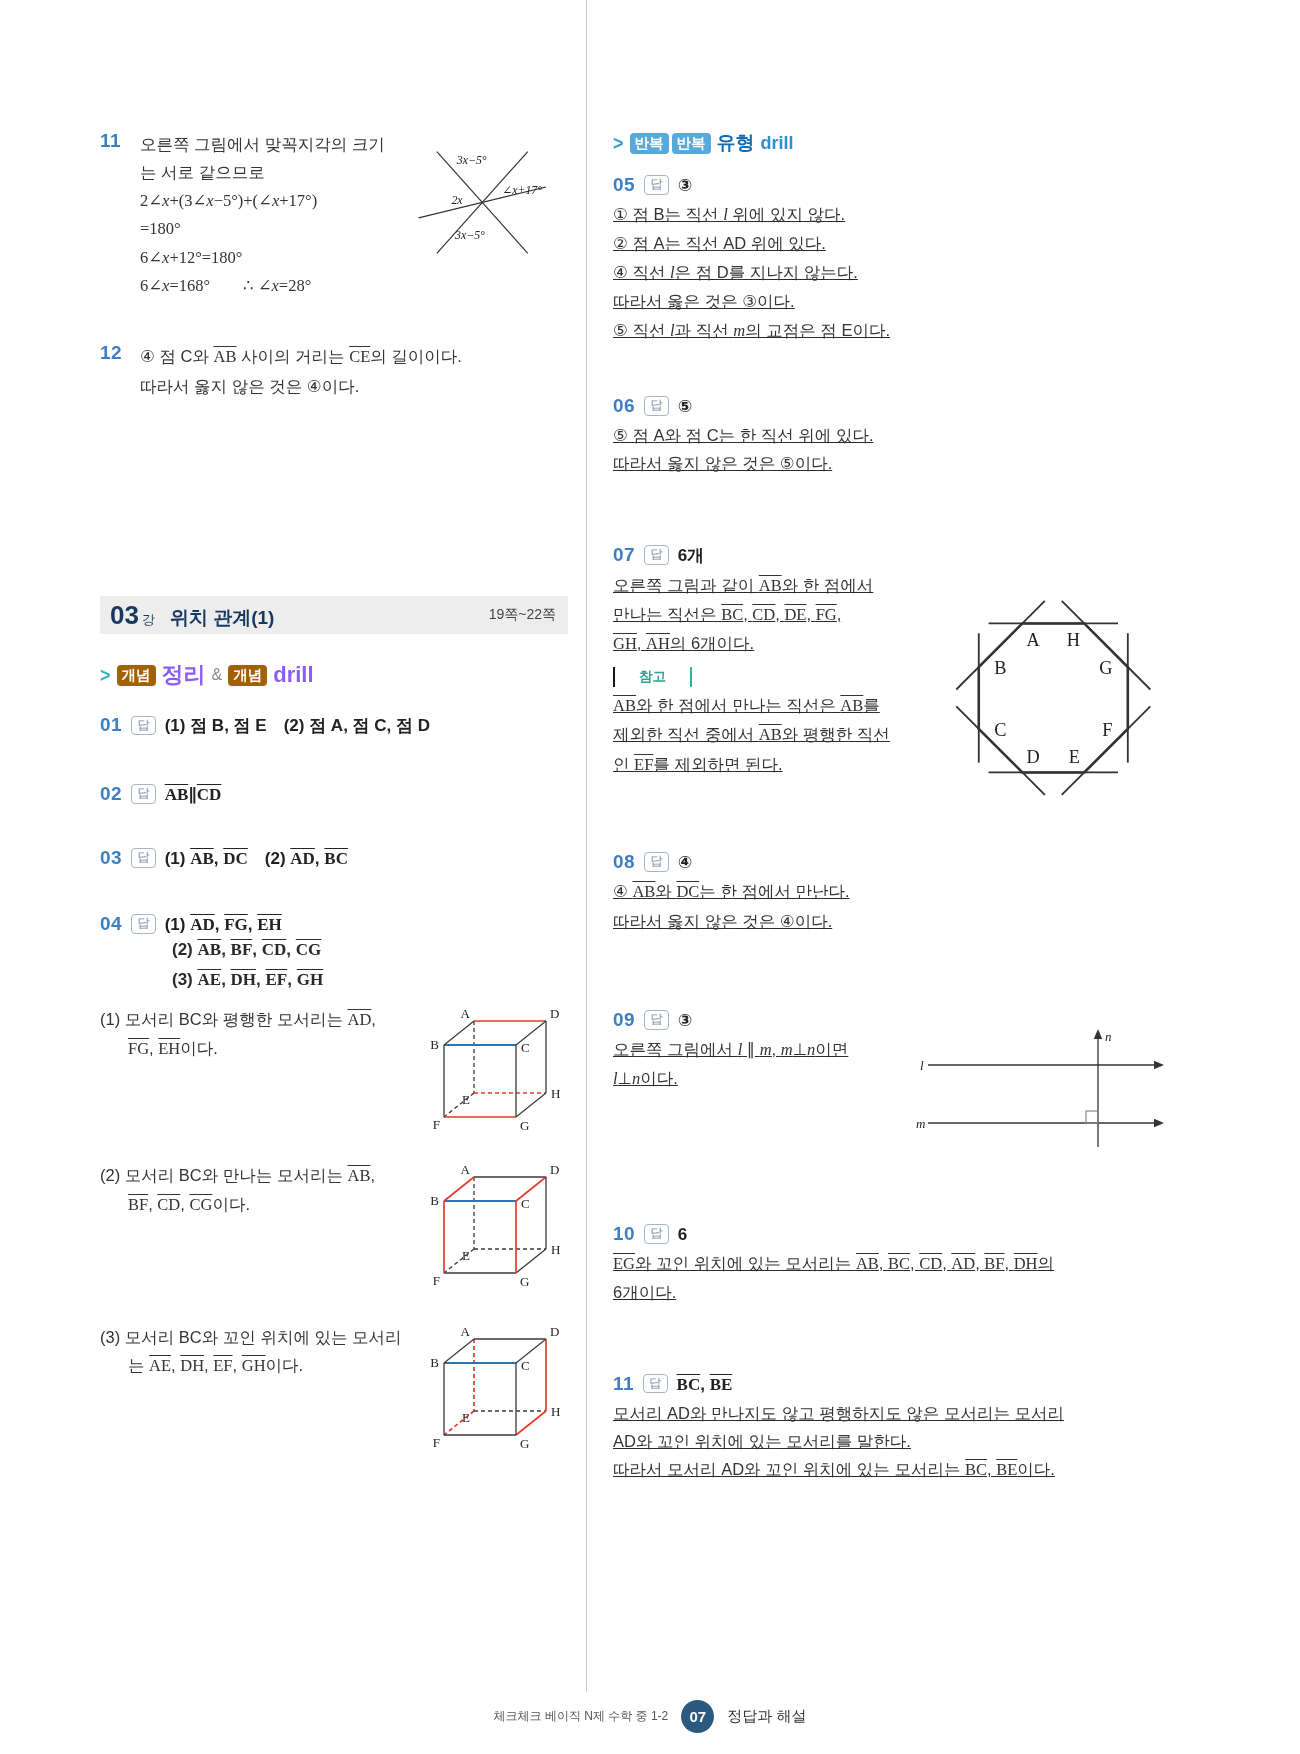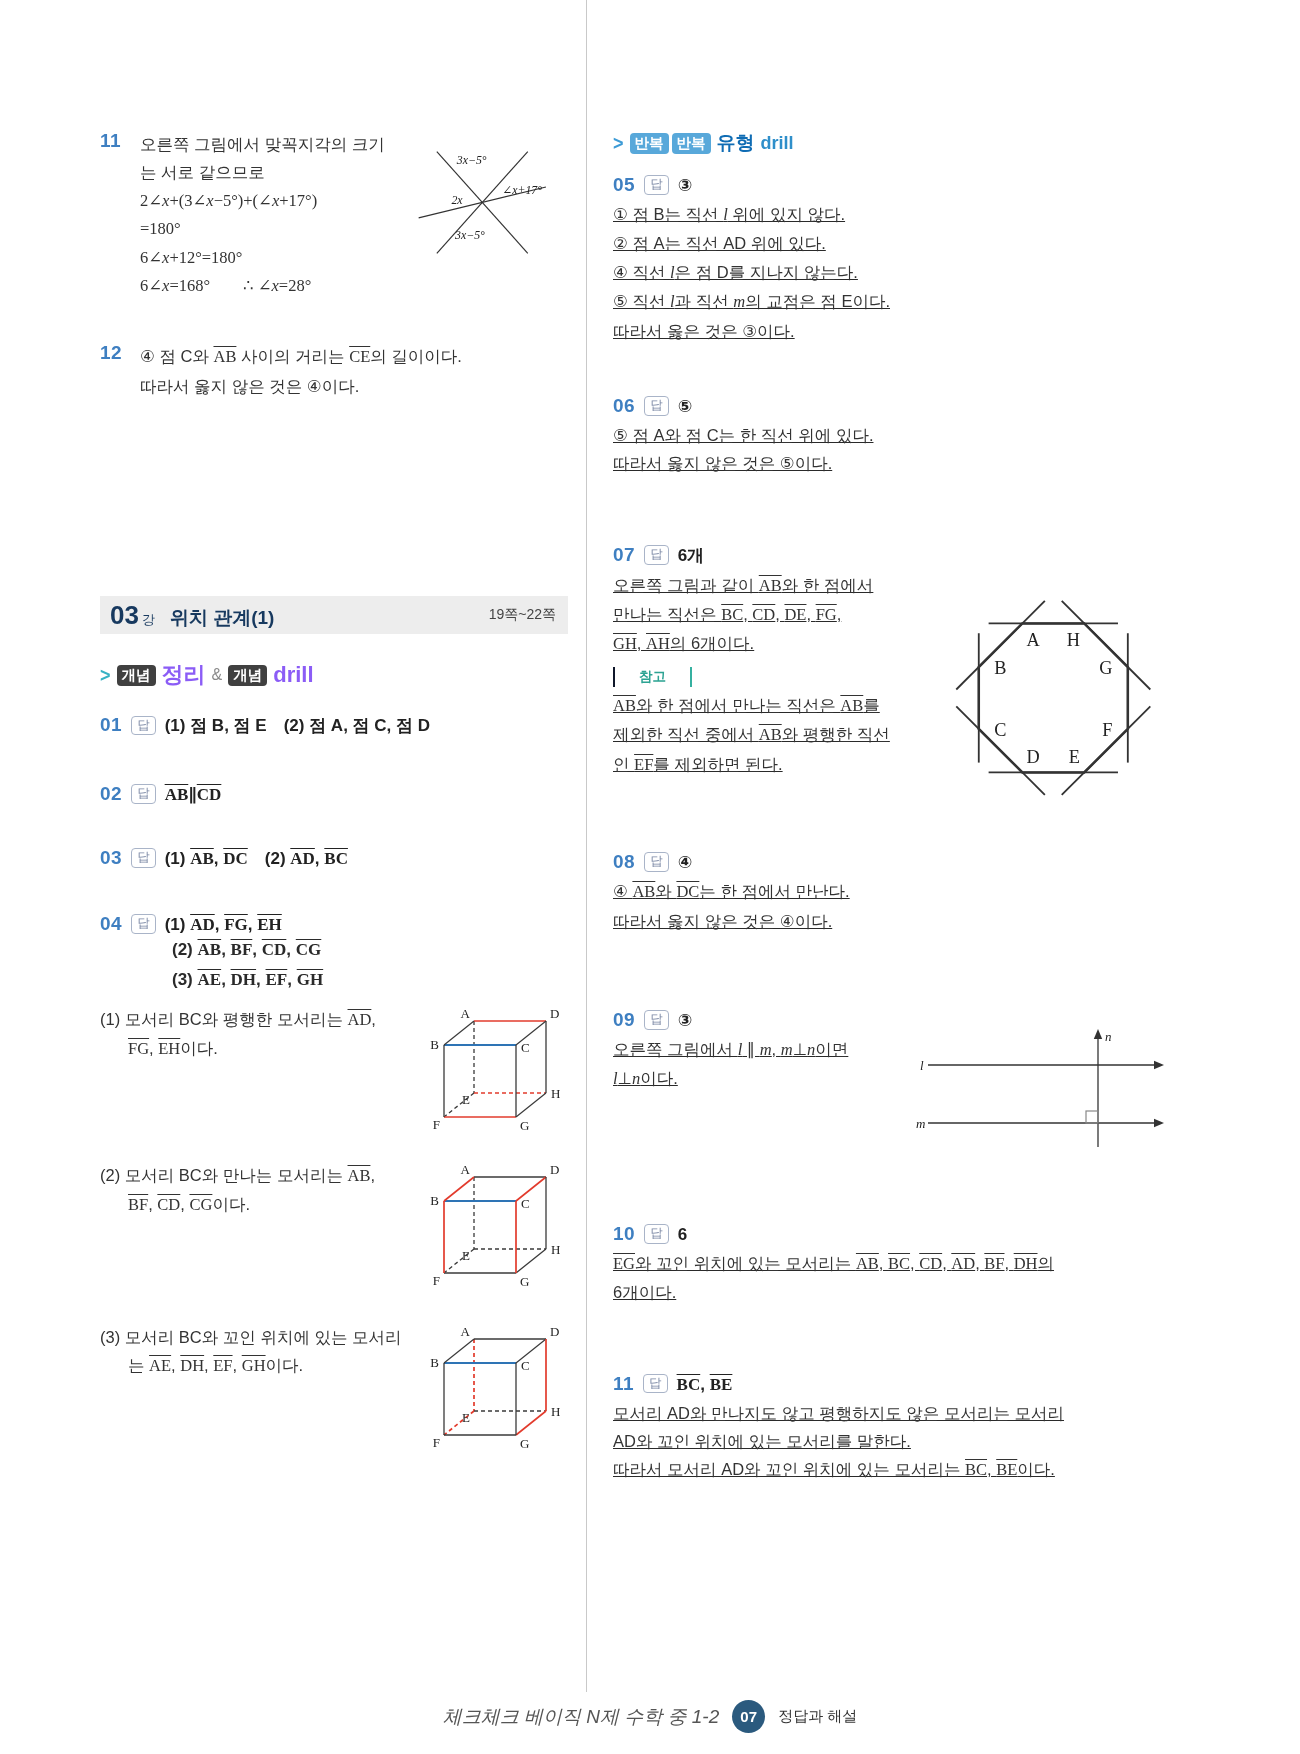--- a/index.html
+++ b/index.html
@@ -43,21 +43,21 @@
   .sec-gang { font-size:13px; }
   .sec-title { font-size:19px; font-weight:bold; margin-left:12px; }
   .sec-pages { margin-left:auto; font-size:14px; color:#444; }
 
   
   .hdr { display:flex; align-items:center; gap:6px; }
   .harrow { font-weight:900; font-size:18px; transform:scaleY(1.15); }
   .harrow.teal { color:#37b2c4; }
   .harrow.blue { color:#3d9bd6; }
   .badge { color:#fff; border-radius:4px; padding:1px 5px; font-size:14.5px; font-weight:bold; }
-  .badge-o { background:#404040; }
+  .badge-o { background:#a16207; }
   .badge-b { background:#58a8da; }
   .hword-o { color:#8b5cf6; font-weight:bold; font-size:22px; }
   .hword-b1 { color:#0f6cb4; font-weight:bold; font-size:19px; }
   .hword-b2 { color:#2f8fca; font-weight:bold; font-size:18px; }
   .amp { color:#888; font-size:16px; }
 
   .sub-ans { margin-left:72px; font-weight:bold; font-size:17px; line-height:1.75; }
 
   
   .explrow { display:flex; gap:6px; }
@@ -87,21 +87,21 @@
   #it07 { position:relative; }
   #it07 .octfig { position:absolute; right:0; top:40px; }
   #it09 { position:relative; min-height:168px; }
   #it09 .pfig { position:absolute; right:0; top:18px; }
 
   
   .footer {
     position:absolute; left:0; right:0; top:1700px;
     display:flex; justify-content:center; align-items:center; gap:13px;
   }
-  .f-book { color:#555; font-size:19px;font-style:italic; }
+  .f-book { color:#555; font-size:12px; }
   .f-circle {
     width:33px; height:33px; border-radius:50%; background:#2b5a7e;
     color:#fff; font-weight:bold; font-size:15px;
     display:flex; align-items:center; justify-content:center;
   }
   .f-label { color:#333; font-size:15px; }
 </style>
 </head>
 <body>
 
@@ -306,22 +306,22 @@
   <section class="item" style="margin-top:18px;">
     <div class="ihead">
       <span class="inum">05</span>
       <span class="dap">답</span>
       <span class="ans">③</span>
     </div>
     <div class="body">
       <div class="bline">① 점 B는 직선 <span class="mv">l</span> 위에 있지 않다.</div>
       <div class="bline">② 점 A는 직선 AD 위에 있다.</div>
       <div class="bline">④ 직선 <span class="mv">l</span>은 점 D를 지나지 않는다.</div>
+      <div class="bline">따라서 옳은 것은 ③이다.</div>
       <div class="bline">⑤ 직선 <span class="mv">l</span>과 직선 <span class="mv">m</span>의 교점은 점 E이다.</div>
-      <div class="bline">따라서 옳은 것은 ③이다.</div>
     </div>
   </section>
 
   <section class="item" style="margin-top:50px;">
     <div class="ihead">
       <span class="inum">06</span>
       <span class="dap">답</span>
       <span class="ans">⑤</span>
     </div>
     <div class="body">

